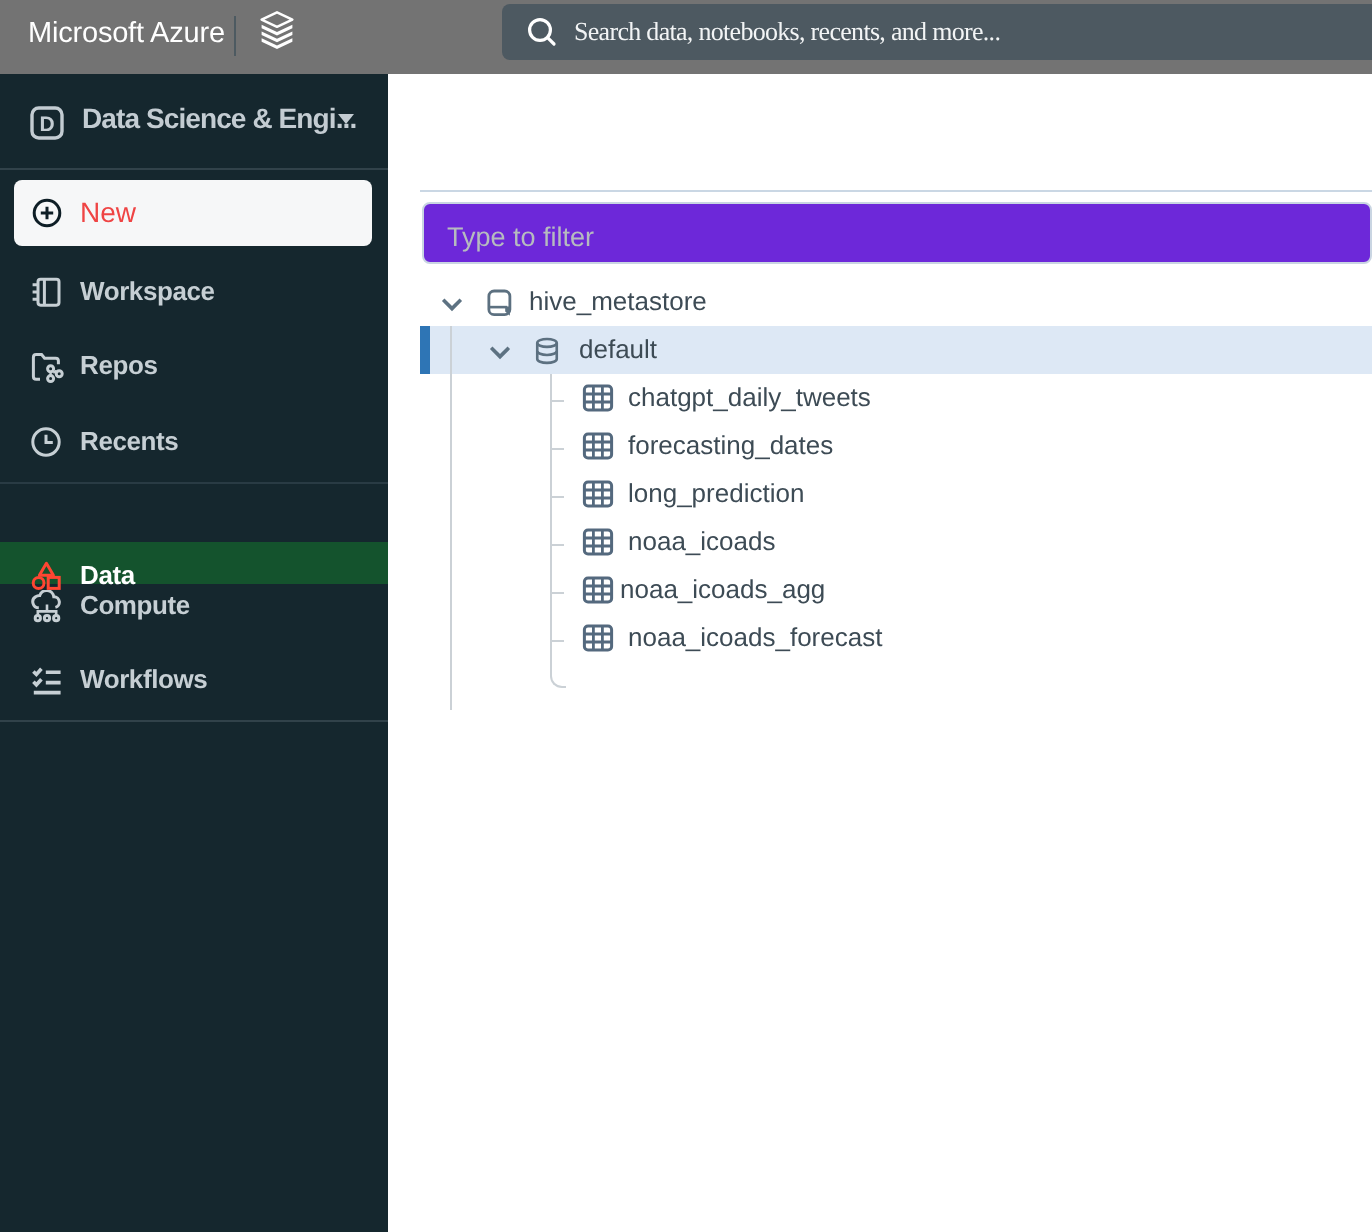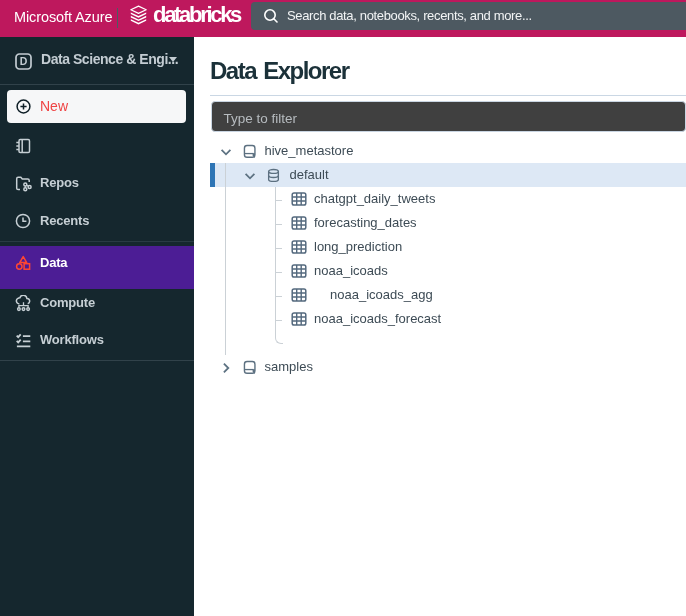--- a/index.html
+++ b/index.html
@@ -1,58 +1,58 @@
 <!DOCTYPE html>
 <html><head>
 <meta charset="utf-8">
 <style>
   * { margin:0; padding:0; box-sizing:border-box; }
   html,body { width:686px; height:616px; overflow:hidden; background:#fff;
     font-family:"Liberation Sans", sans-serif; }
   
-  #topbar { position:absolute; left:0; top:0; width:686px; height:37px; background:#be185d; }
+  #topbar { position:absolute; left:0; top:0; width:686px; height:37px; background:#737373; }
   #msazure { position:absolute; left:14px; top:-1px; height:37px; line-height:37px;
     color:#fff; font-size:14.5px; letter-spacing:-0.1px; }
   #topsep { position:absolute; left:117px; top:8px; width:1px; height:20px; background:#4d5a61; }
   #dblogo { position:absolute; left:129px; top:4.5px; }
   #dbword { position:absolute; left:153px; top:0; height:29px; line-height:29px;
     color:#fff; font-size:22px; font-weight:bold; letter-spacing:-2.3px; }
   #search { position:absolute; left:251px; top:2px; width:440px; height:28px;
     background:#4d5961; border-radius:4px; }
   #search svg { position:absolute; left:11px; top:5px; }
   #search span { position:absolute; left:36px; top:0; height:20px; line-height:28px;
-    color:#f2f4f5; font-size:13px; letter-spacing:-0.35px; }
+    color:#f2f4f5; font-size:13px; letter-spacing:-0.35px;font-family:Liberation Serif, serif; }
   
   #sidebar { position:absolute; left:0; top:37px; width:194px; height:579px; background:#15272e; }
   .sep { position:absolute; left:0; width:194px; height:1px; background:#31424a; }
   #persona-badge { position:absolute; left:15px; top:15.5px; }
   #persona-text { position:absolute; left:41px; top:8px; height:28px; line-height:28px;
     color:#c3ccd2; font-size:14px; font-weight:bold; letter-spacing:-0.45px; }
   #persona-caret { position:absolute; left:169px; top:20px; width:0; height:0;
     border-left:4.5px solid transparent; border-right:4.5px solid transparent;
     border-top:5px solid #c3ccd2; }
   #newbtn { position:absolute; left:7px; top:53px; width:179px; height:33px;
     background:#f6f7f8; border-radius:4px; }
   #newbtn svg { position:absolute; left:7.5px; top:8px; }
   #newbtn span { position:absolute; left:33px; top:0; height:33px; line-height:33px;
     color:#ef4444; font-size:14px; font-weight:normal; }
   .navitem { position:absolute; left:0; width:194px; height:38px; }
   .navitem svg { position:absolute; left:15px; top:11px; }
   .navitem span { position:absolute; left:40px; top:0; height:38px; line-height:38px;
     color:#c6cfd4; font-size:13px; font-weight:bold; letter-spacing:-0.2px; }
-  #nav-data { background:#4c1d95; height:43px; }
+  #nav-data { background:#14532d; height:21px;margin-top:25px; }
   #nav-data svg { top:8px; }
   #nav-data span { line-height:33px; color:#fff; font-weight:bold; }
   
   #main { position:absolute; left:194px; top:37px; width:492px; height:579px; background:#fff; }
   #title { position:absolute; left:16px; top:20px; color:#1b3139; font-size:24px;
     font-weight:bold; letter-spacing:-1.5px; word-spacing:2px; }
   #titlesep { position:absolute; left:16px; top:58px; width:476px; height:1px; background:#cad7e4; }
   #filter { position:absolute; left:16.5px; top:63.5px; width:475px; height:31px;
-    border:1px solid #c9d5e2; border-radius:4px; background:#404040; }
+    border:1px solid #c9d5e2; border-radius:4px; background:#6d28d9; }
   #filter span { position:absolute; left:12px; top:2px; height:29px; line-height:29px;
     color:#b6bbbf; font-size:13.5px; }
   
   .trow { position:absolute; left:0; width:492px; height:24px; }
   .trow .lbl { position:absolute; top:0; height:24px; line-height:24px;
     color:#3d4b55; font-size:13px; }
   .trow svg.chev { position:absolute; top:6.5px; }
   .trow svg.ic { position:absolute; top:4.5px; }
   #selrow-bg { position:absolute; left:16px; top:126px; width:476px; height:24px; background:#dde8f5; }
   #selrow-bar { position:absolute; left:16px; top:126px; width:5px; height:24px; background:#2e75b5; }
@@ -63,21 +63,20 @@
 
 <div id="topbar">
   <span id="msazure">Microsoft Azure</span>
   <div id="topsep"></div>
   <svg id="dblogo" width="19" height="20" viewBox="0 0 24 26">
     <path d="M12 1.5 22 6.2 12 10.9 2 6.2Z" fill="none" stroke="#fff" stroke-width="1.6" stroke-linejoin="round"></path>
     <path d="M2 9.6 12 14.3 22 9.6 22 11.8 12 16.5 2 11.8Z" fill="#fff"></path>
     <path d="M2 14 12 18.7 22 14 22 16.2 12 20.9 2 16.2Z" fill="#fff"></path>
     <path d="M2 18.4 12 23.1 22 18.4 22 20.6 12 25.3 2 20.6Z" fill="#fff"></path>
   </svg>
-  <span id="dbword">databricks</span>
   <div id="search">
     <svg width="18" height="18" viewBox="0 0 18 18">
         <circle cx="8" cy="8" r="5.2" fill="none" stroke="#fff" stroke-width="1.6"></circle>
         <path d="M11.8 11.8 15 15" stroke="#fff" stroke-width="1.6" stroke-linecap="round"></path>
       </svg>
     <span>Search data, notebooks, recents, and more...</span>
   </div>
 </div>
 
 <div id="sidebar">
@@ -96,20 +95,21 @@
       </svg>
     <span>New</span>
   </div>
 
   <div class="navitem" style="top:89.5px">
     <svg width="16" height="16" viewBox="0 0 16 16" fill="none" stroke="#c6cfd4" stroke-width="1.5">
       <rect x="4" y="1.6" width="10.5" height="13" rx="1.3"></rect>
       <path d="M7.2 1.6v13"></path>
       <path d="M1.3 4.4h2.8M1.3 8h2.8M1.3 11.6h2.8" stroke-width="1.5"></path>
     </svg>
+    <span>Workspace</span>
   </div>
   <div class="navitem" style="top:127px">
     <svg width="17" height="17" viewBox="0 0 17 17" fill="none" stroke="#c6cfd4" stroke-width="1.5">
       <path d="M5 14.6H3.1c-.9 0-1.4-.5-1.4-1.4V3.7c0-.9.5-1.4 1.4-1.4h2.7l1.5 1.8h5.5c.9 0 1.4.5 1.4 1.4v1.6"></path>
       <circle cx="10.3" cy="9.4" r="1.5"></circle>
       <circle cx="10.3" cy="14.3" r="1.5"></circle>
       <circle cx="14.6" cy="11.9" r="1.5"></circle>
       <path d="M10.3 10.9v2M11.6 11.3l1.7-.9" stroke-width="1.2"></path>
     </svg>
     <span>Repos</span>
@@ -145,21 +145,20 @@
       <circle cx="3.9" cy="14.1" r="1.3"></circle>
       <circle cx="8.5" cy="14.1" r="1.3"></circle>
       <circle cx="13.1" cy="14.1" r="1.3"></circle>
     </svg>
     <span>Compute</span>
   </div>
   <div class="sep" style="top:323px"></div>
 </div>
 
 <div id="main">
-  <div id="title">Data Explorer</div>
   <div id="titlesep"></div>
   <div id="filter">
       <span>Type to filter</span>
     </div>
 
   <div id="selrow-bg"></div>
   <div id="selrow-bar"></div>
 
   <div class="guide" style="left:31px; top:126px; width:1px; height:192px;"></div>
   <div class="guide" style="left:80.5px; top:150px; width:1px; height:150px; border-bottom-left-radius:6px;"></div>
@@ -220,34 +219,23 @@
       <rect x="1.2" y="2" width="13.6" height="12" rx="1.8"></rect>
       <path d="M1.2 6h13.6M1.2 10h13.6M5.7 2v12M10.2 2v12" stroke-width="1.4"></path>
     </svg>
     <span class="lbl" style="left:120px">noaa_icoads</span>
   </div>
   <div class="trow" style="top:246px">
     <svg class="ic" style="left:97px; top:4px" width="16" height="16" viewBox="0 0 16 16" fill="none" stroke="#54697e" stroke-width="1.5">
       <rect x="1.2" y="2" width="13.6" height="12" rx="1.8"></rect>
       <path d="M1.2 6h13.6M1.2 10h13.6M5.7 2v12M10.2 2v12" stroke-width="1.4"></path>
     </svg>
-    <span class="lbl" style="left:136px">noaa_icoads_agg</span>
+    <span class="lbl" style="left:116px">noaa_icoads_agg</span>
   </div>
   <div class="trow" style="top:270px">
     <svg class="ic" style="left:97px; top:4px" width="16" height="16" viewBox="0 0 16 16" fill="none" stroke="#54697e" stroke-width="1.5">
       <rect x="1.2" y="2" width="13.6" height="12" rx="1.8"></rect>
       <path d="M1.2 6h13.6M1.2 10h13.6M5.7 2v12M10.2 2v12" stroke-width="1.4"></path>
     </svg>
     <span class="lbl" style="left:120px">noaa_icoads_forecast</span>
   </div>
 
-  <div class="trow" style="top:318px">
-    <svg class="chev" style="left:25.5px" width="12" height="12" viewBox="0 0 12 12">
-        <path d="M3.9 1.6 8.3 6 3.9 10.4" fill="none" stroke="#5d7282" stroke-width="1.8"></path>
-      </svg>
-    <svg class="ic" style="left:48px" width="15" height="15" viewBox="0 0 16 16" fill="none" stroke="#5c7080" stroke-width="1.5">
-      <rect x="2.6" y="1.6" width="11.2" height="12.6" rx="2.8"></rect>
-      <path d="M3 10.2h9.4" stroke-width="1.4"></path>
-      <path d="M11.3 9.8h2.5v5l-2.5-2.3z" fill="#5c7080" stroke="none"></path>
-    </svg>
-    <span class="lbl" style="left:70.5px">samples</span>
-  </div>
 </div>
 
 </body></html>

